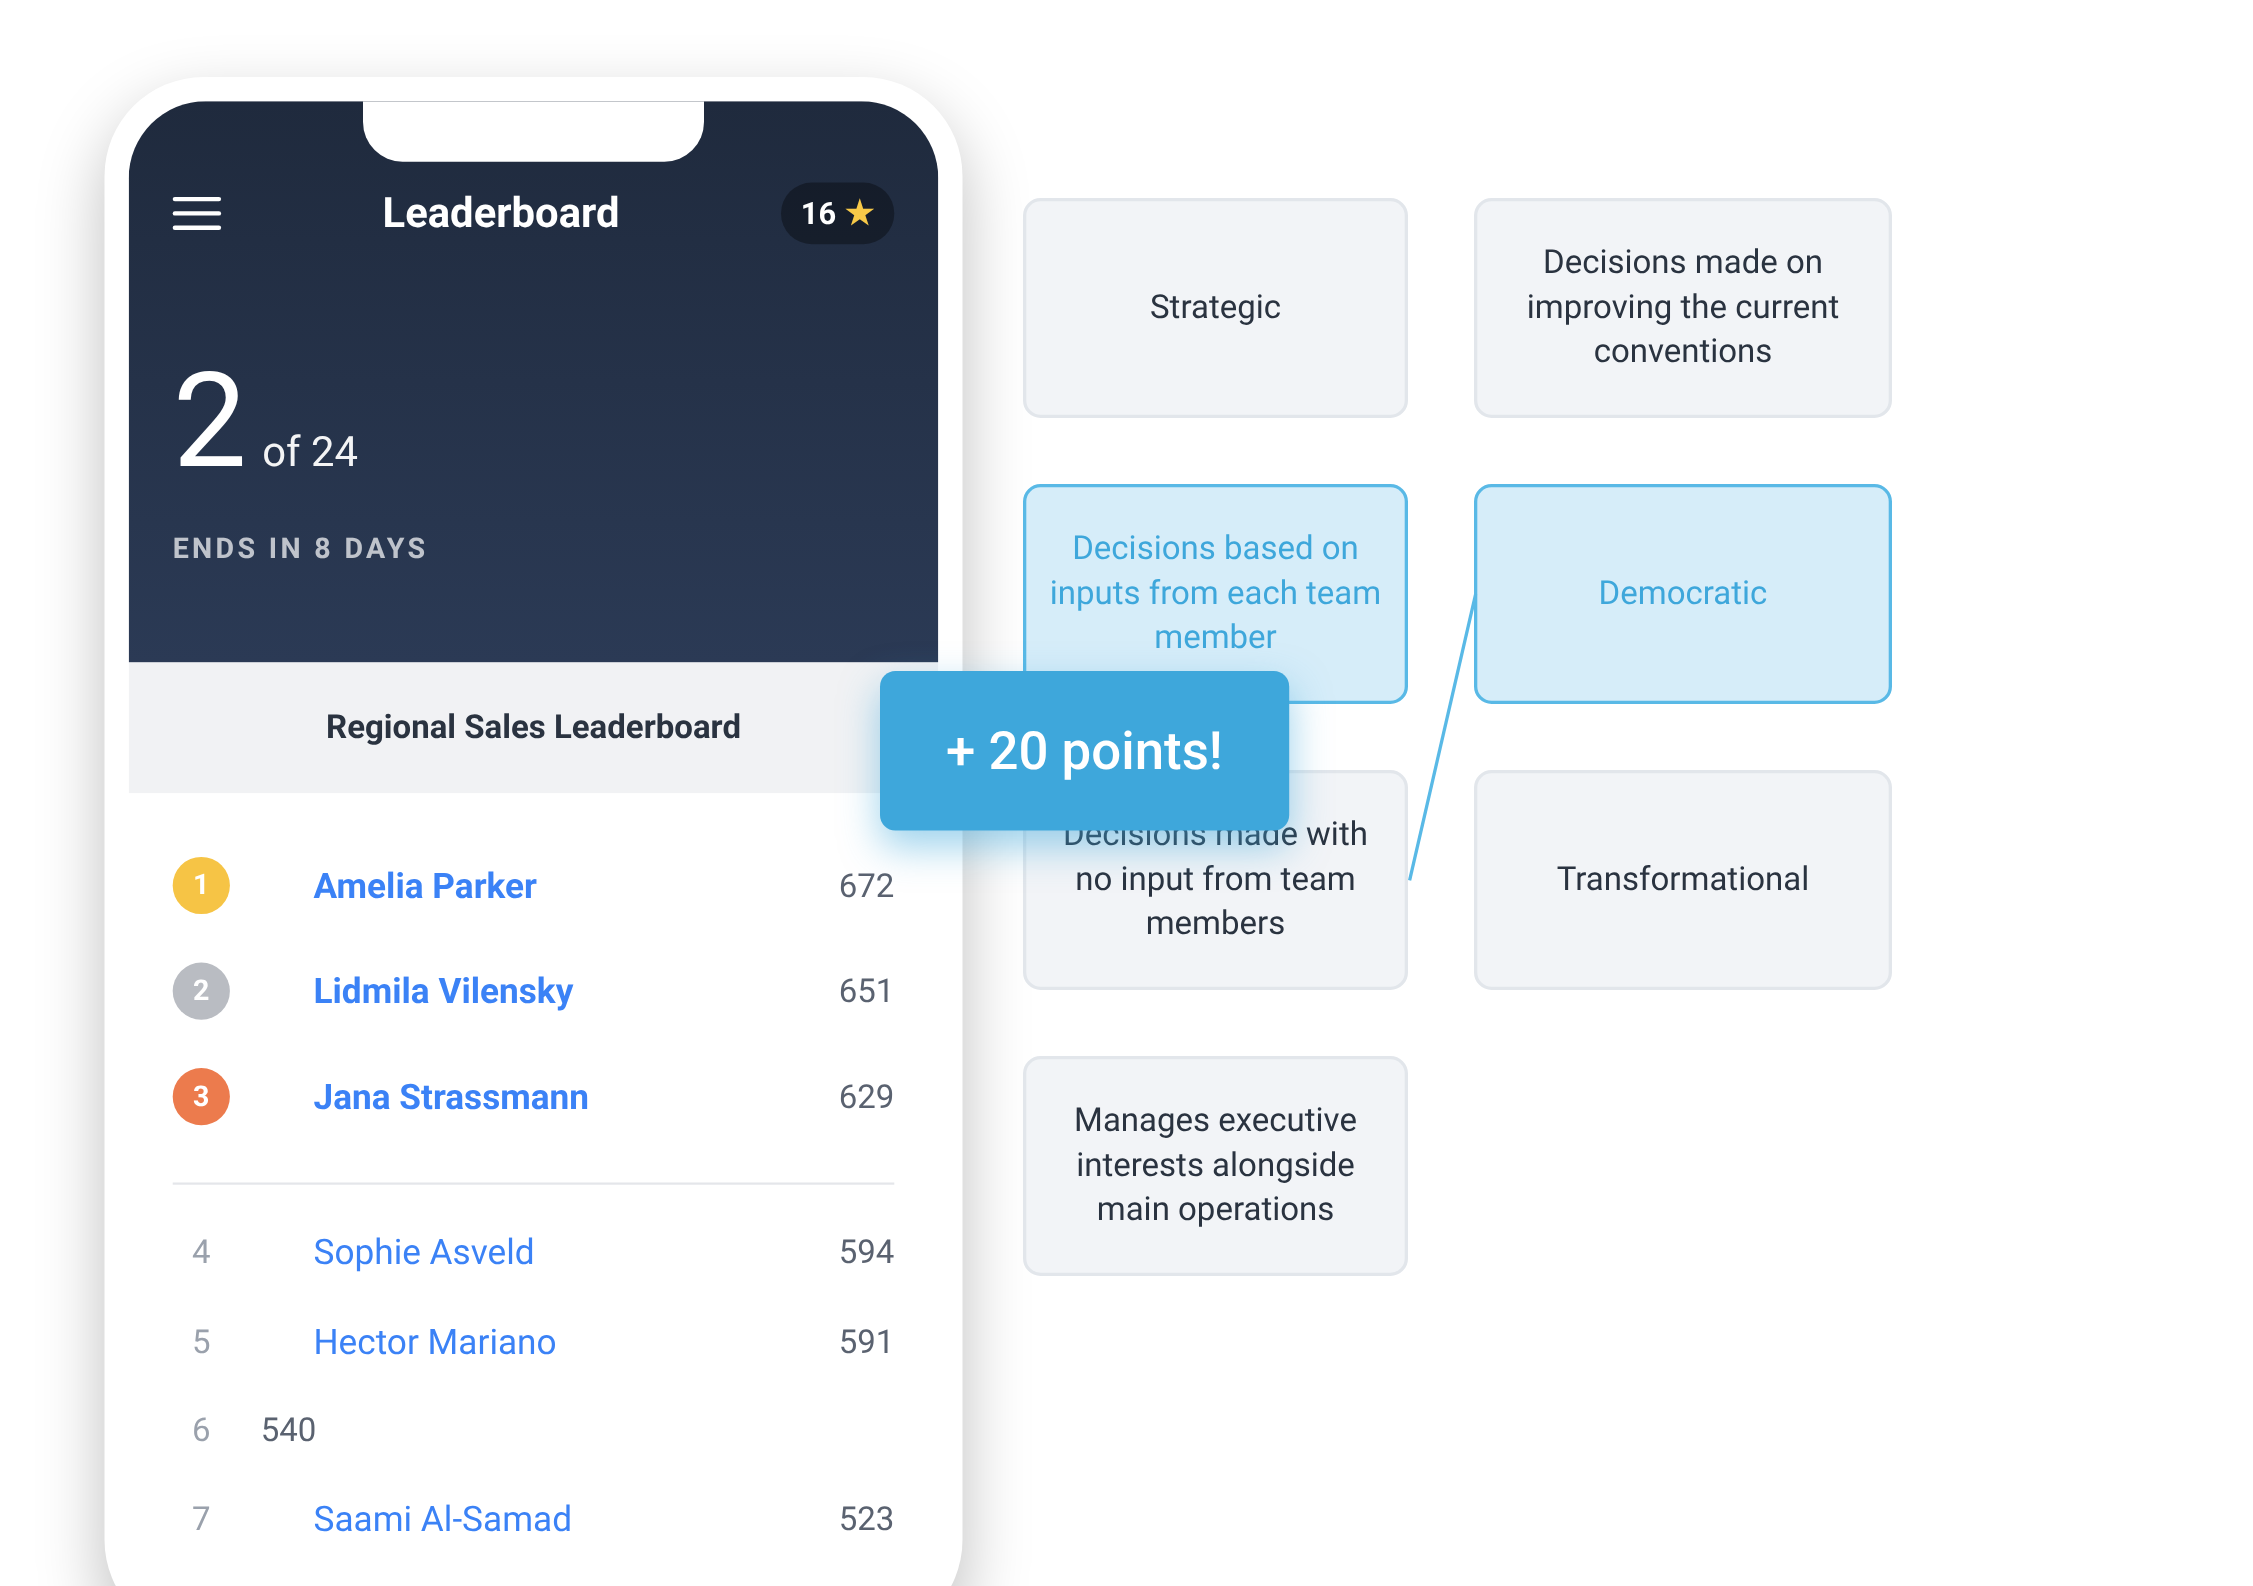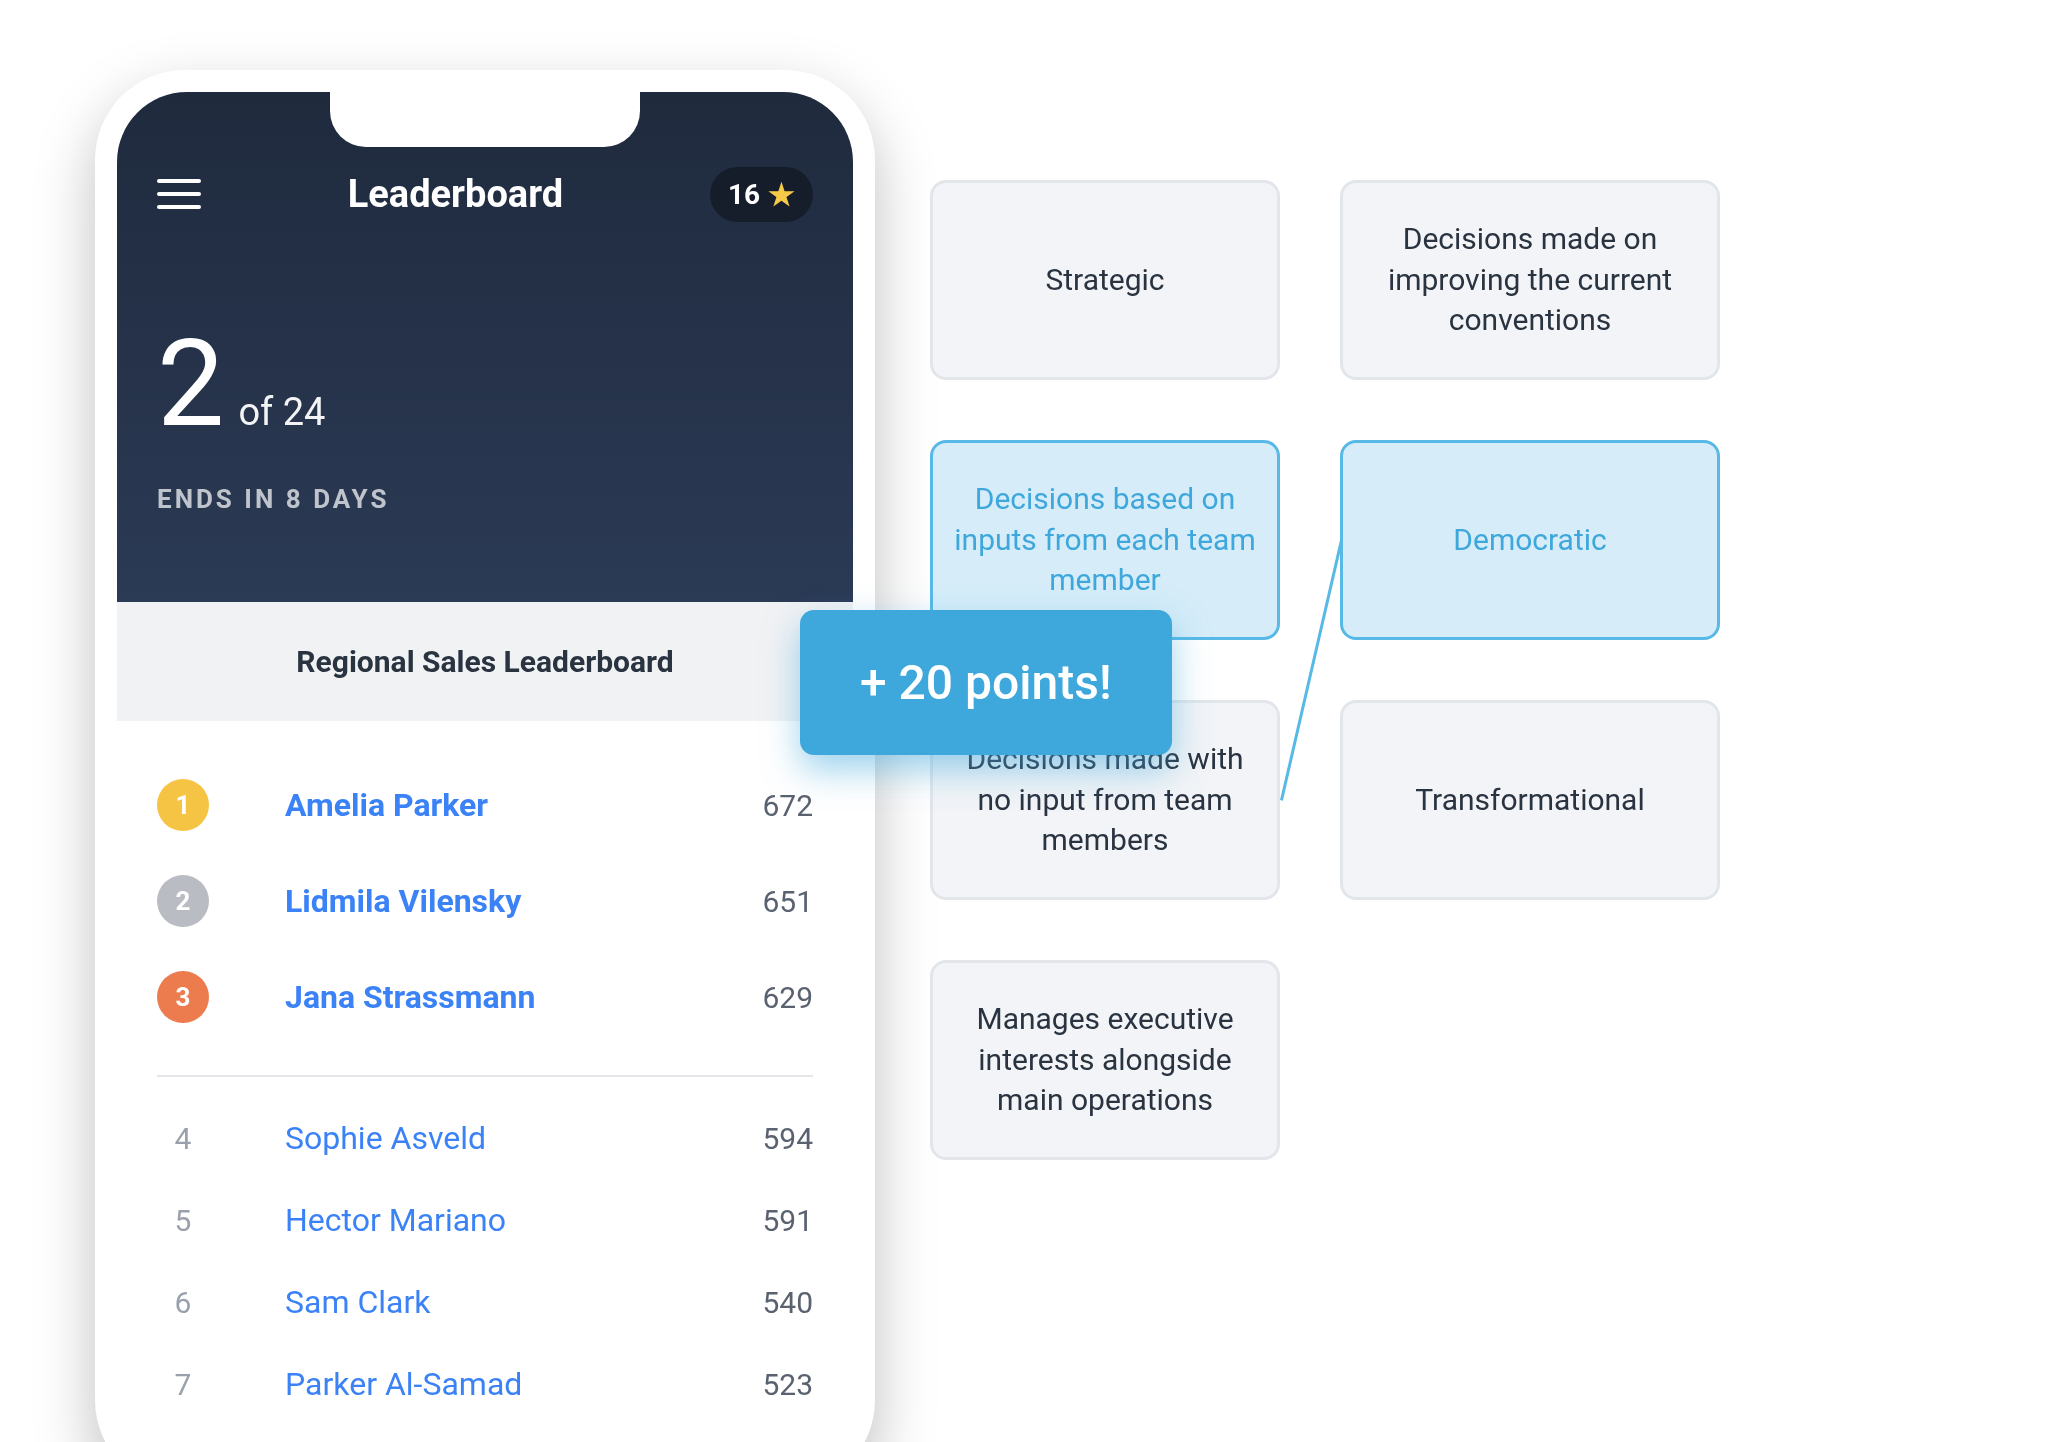--- a/index.html
+++ b/index.html
@@ -281,26 +281,25 @@
     <div class="name">Sophie Asveld</div>
     <div class="score">594</div>
         </div>
         <div class="row">
     <div class="rank-num">5</div>
     <div class="name">Hector Mariano</div>
     <div class="score">591</div>
         </div>
         <div class="row">
     <div class="rank-num">6</div>
-    <div class="name">Sam Clark</div>
     <div class="score">540</div>
         </div>
         <div class="row">
     <div class="rank-num">7</div>
-    <div class="name">Parker Al-Samad</div>
+    <div class="name">Saami Al-Samad</div>
     <div class="score">523</div>
         </div>
       </div>
 
   </div>
 </div>
 
 <div class="match-grid" id="match-grid">
     <div class="card">Strategic</div>
     <div class="card">Decisions made on improving the current conventions</div>

